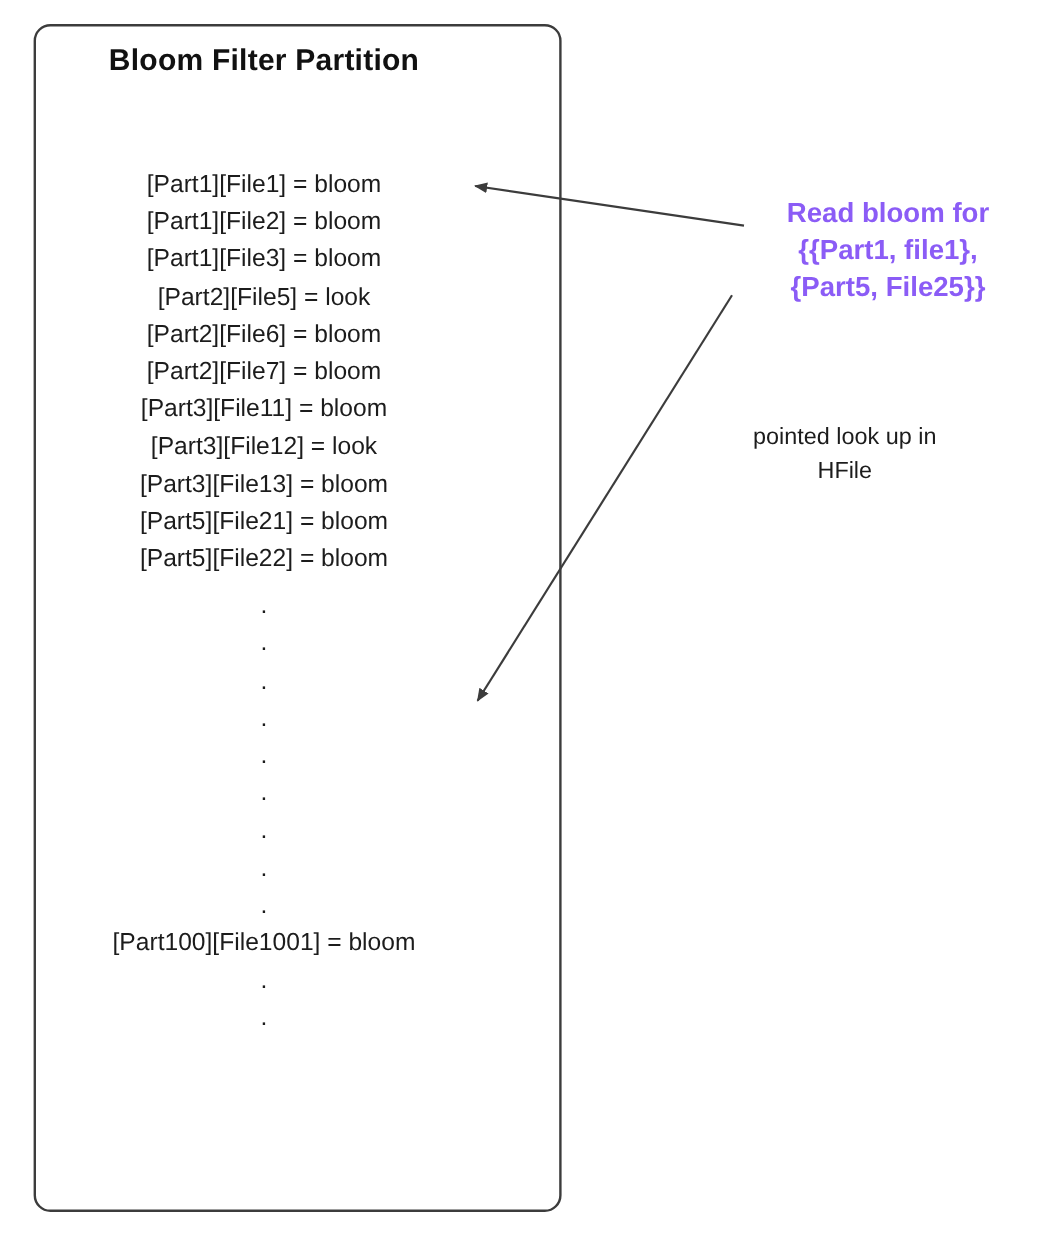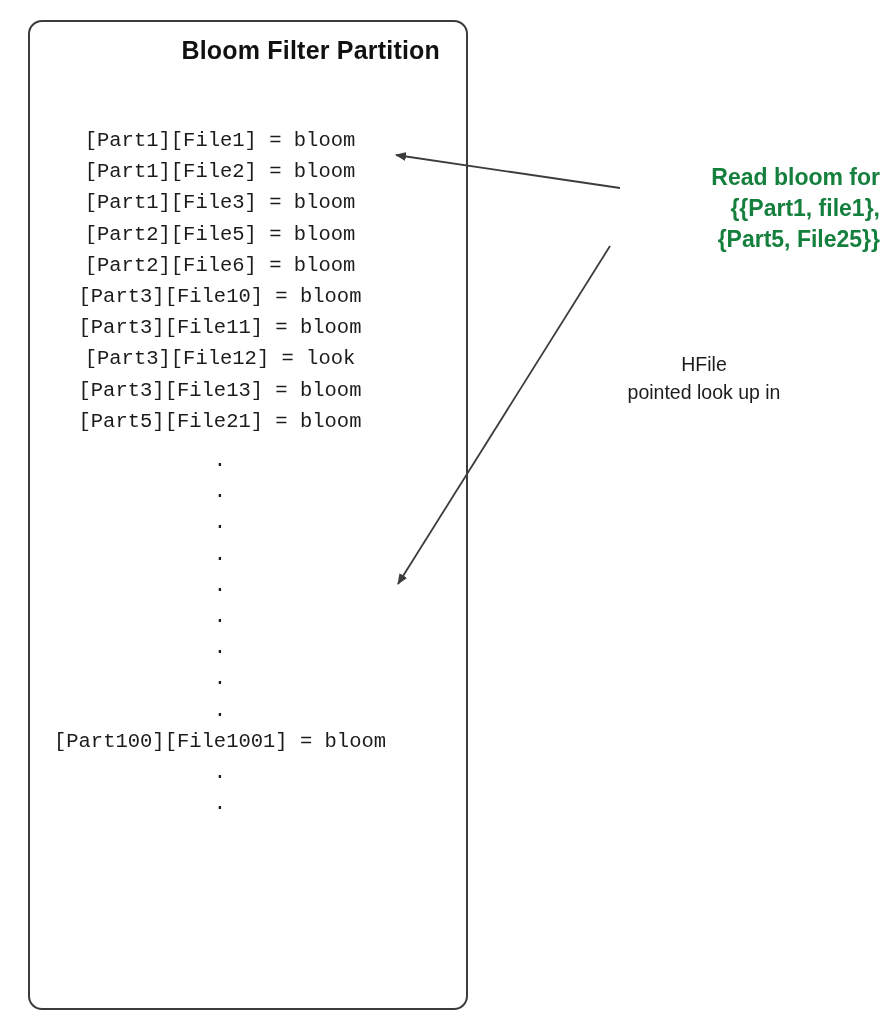--- a/index.html
+++ b/index.html
@@ -32,34 +32,33 @@
     border-radius: 14px;
     box-sizing: border-box;
     background: #ffffff;
   }
 
   .box-title {
     position: absolute;
     left: 0;
     top: 36px;
     width: 440px;
-    text-align: right;
+    text-align: center;
     font-size: 25px;
     font-weight: bold;
     color: #111111;
     letter-spacing: 0.2px;
   }
 
   
   .entry-list {
     position: absolute;
     left: 0;
-    top: 125px;
+    top: 138px;
     width: 440px;
-    font-family: Liberation Mono, monospace;
   }
   .entry {
     text-align: center;
     font-size: 20.5px;
     line-height: 31.2px;
     color: #1c1c1c;
     white-space: pre;
   }
   .dot-row {
     text-align: center;
@@ -73,22 +72,22 @@
 
   
   .callout-bold {
     position: absolute;
     left: 600px;
     top: 162px;
     width: 280px;
     font-size: 23px;
     font-weight: bold;
     line-height: 31px;
-    color: #15803d;
-    text-align: right;
+    color: #8b5cf6;
+    text-align: center;
   }
   .callout-note {
     position: absolute;
     left: 584px;
     top: 350px;
     width: 240px;
     font-size: 19.5px;
     line-height: 28px;
     color: #1c1c1c;
     text-align: center;
@@ -111,27 +110,28 @@
 
   <div class="partition-box">
   </div>
 
   <div class="box-title">Bloom Filter Partition</div>
 
   <div class="entry-list">
     <div class="entry">[Part1][File1] = bloom</div>
     <div class="entry">[Part1][File2] = bloom</div>
     <div class="entry">[Part1][File3] = bloom</div>
-    <div class="entry">[Part2][File5] = bloom</div>
+    <div class="entry">[Part2][File5] = look</div>
     <div class="entry">[Part2][File6] = bloom</div>
-    <div class="entry">[Part3][File10] = bloom</div>
+    <div class="entry">[Part2][File7] = bloom</div>
     <div class="entry">[Part3][File11] = bloom</div>
     <div class="entry">[Part3][File12] = look</div>
     <div class="entry">[Part3][File13] = bloom</div>
     <div class="entry">[Part5][File21] = bloom</div>
+    <div class="entry">[Part5][File22] = bloom</div>
 
     <div class="dot-row gap-before" style="white-space: pre-line;">.
 .
 .
 .
 .
 .
 .
 .</div>
 
@@ -144,22 +144,22 @@
 .</div>
   </div>
 
   <div class="callout-bold">
     <div>Read bloom for</div>
     <div>{{Part1, file1},</div>
     <div>{Part5, File25}}</div>
   </div>
 
   <div class="callout-note">
+    <div>pointed look up in</div>
     <div>HFile</div>
-    <div>pointed look up in</div>
   </div>
 
   <svg class="arrow-layer" viewBox="0 0 884 1033">
     <defs>
       <marker id="arrowhead" markerWidth="11" markerHeight="9" refX="10" refY="4.5" orient="auto" markerUnits="userSpaceOnUse">
         <path d="M0,0 L11,4.5 L0,9 z" fill="#3c3c3c"></path>
       </marker>
     </defs>
 
     <line x1="620" y1="188" x2="396" y2="155" stroke="#3c3c3c" stroke-width="1.8" marker-end="url(#arrowhead)"></line>

